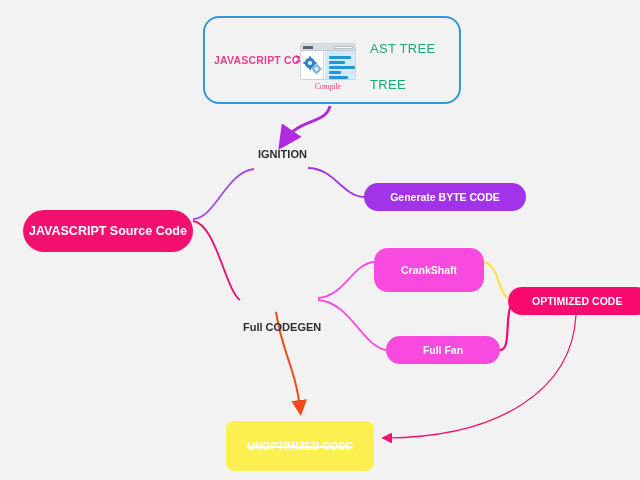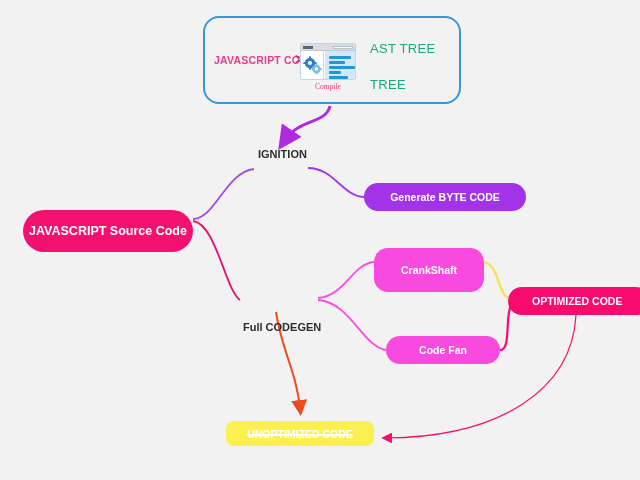--- a/index.html
+++ b/index.html
@@ -188,21 +188,21 @@
     left: 508px; top: 287px;
     width: 142px; height: 28px;
     background: #f90a6e;
     font-size: 10.5px;
     border-radius: 14px;
     justify-content: flex-start;
     padding-left: 24px;
   }
   .n-unoptimized {
     left: 226px; top: 421px;
-    width: 148px; height: 25px;
+    width: 148px; height: 50px;
     background: #fbf050;
     font-size: 10.5px;
     border-radius: 8px;
     text-decoration: line-through;
     text-decoration-thickness: 1.5px;
   }
 </style>
 </head>
 <body>
 
@@ -295,19 +295,19 @@
   <div class="pill n-source">JAVASCRIPT Source Code</div>
 
   <div class="text-node n-ignition">IGNITION</div>
 
   <div class="pill n-bytecode">Generate BYTE CODE</div>
 
   <div class="text-node n-codegen">Full CODEGEN</div>
 
   <div class="pill n-crank">CrankShaft</div>
 
-  <div class="pill n-turbo">Code Fan</div>
+  <div class="pill n-turbo">Full Fan</div>
 
   <div class="pill n-optimized">OPTIMIZED CODE</div>
 
   <div class="pill n-unoptimized">UNOPTIMIZED CODE</div>
 
 </div>
 
 </body></html>

